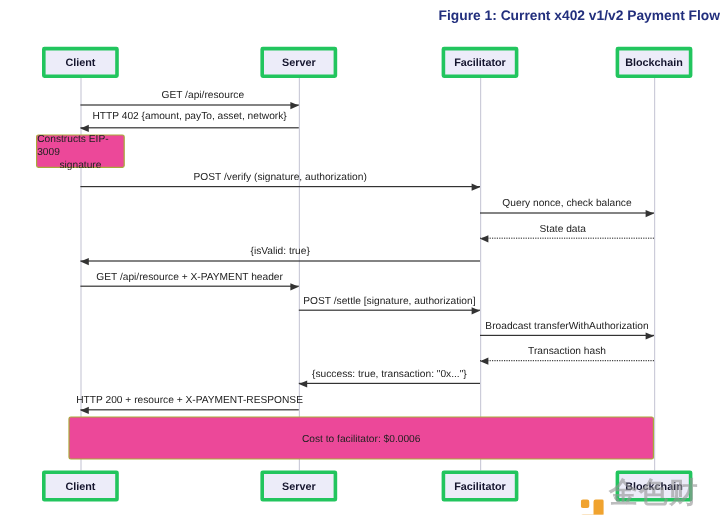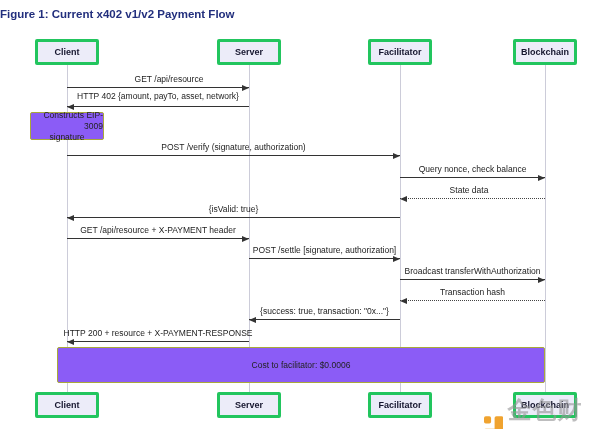--- a/index.html
+++ b/index.html
@@ -1,43 +1,43 @@
 <!DOCTYPE html>
 <html><head>
 <meta charset="utf-8">
 <style>
   html,body{margin:0;padding:0;background:#ffffff;}
   #canvas{
     position:relative;width:600px;height:429px;background:#ffffff;overflow:hidden;
     font-family:"Liberation Sans", sans-serif;
   }
   .title{
-    position:absolute;top:8px;left:0;width:600px;text-align:left;
+    position:absolute;top:8px;left:0;width:600px;text-align:right;
     font-size:11.5px;font-weight:bold;color:#222F7D;
   }
   .actor-box{
     position:absolute;width:64px;height:26px;box-sizing:border-box;
     background:#ECECF9;border:3px solid #22c55e;border-radius:2px;
     display:flex;align-items:center;justify-content:center;
     font-size:9px;font-weight:600;color:#15152E;
   }
   .lifeline{position:absolute;width:1px;background:#CCCCD9;}
   .arrow-line{position:absolute;height:0;border-top:1px solid #333333;}
   .arrow-line.dotted{border-top:1px dotted #444444;}
   .arrow-head{position:absolute;width:0;height:0;border-top:3px solid transparent;border-bottom:3px solid transparent;}
   .arrow-head.right{border-left:7px solid #333333;}
   .arrow-head.left{border-right:7px solid #333333;}
   .msg-label{
     position:absolute;transform:translateX(-50%);white-space:nowrap;
     font-size:8.5px;color:#1c1c1c;
   }
   .note{
-    position:absolute;box-sizing:border-box;background:#8b5cf6;border:1px solid #A9A93A;
+    position:absolute;box-sizing:border-box;background:#ec4899;border:1px solid #A9A93A;
     border-radius:2px;display:flex;flex-direction:column;align-items:center;justify-content:center;
-    font-size:8.5px;color:#222222;text-align:right;line-height:11px;
+    font-size:8.5px;color:#222222;text-align:left;line-height:11px;
   }
   .watermark{position:absolute;display:flex;align-items:center;}
   .watermark-text{
     font-size:24px;font-weight:bold;letter-spacing:1px;
     color:rgba(148,148,150,0.62);margin-left:4px;
   }
 </style>
 </head>
 <body>
 

